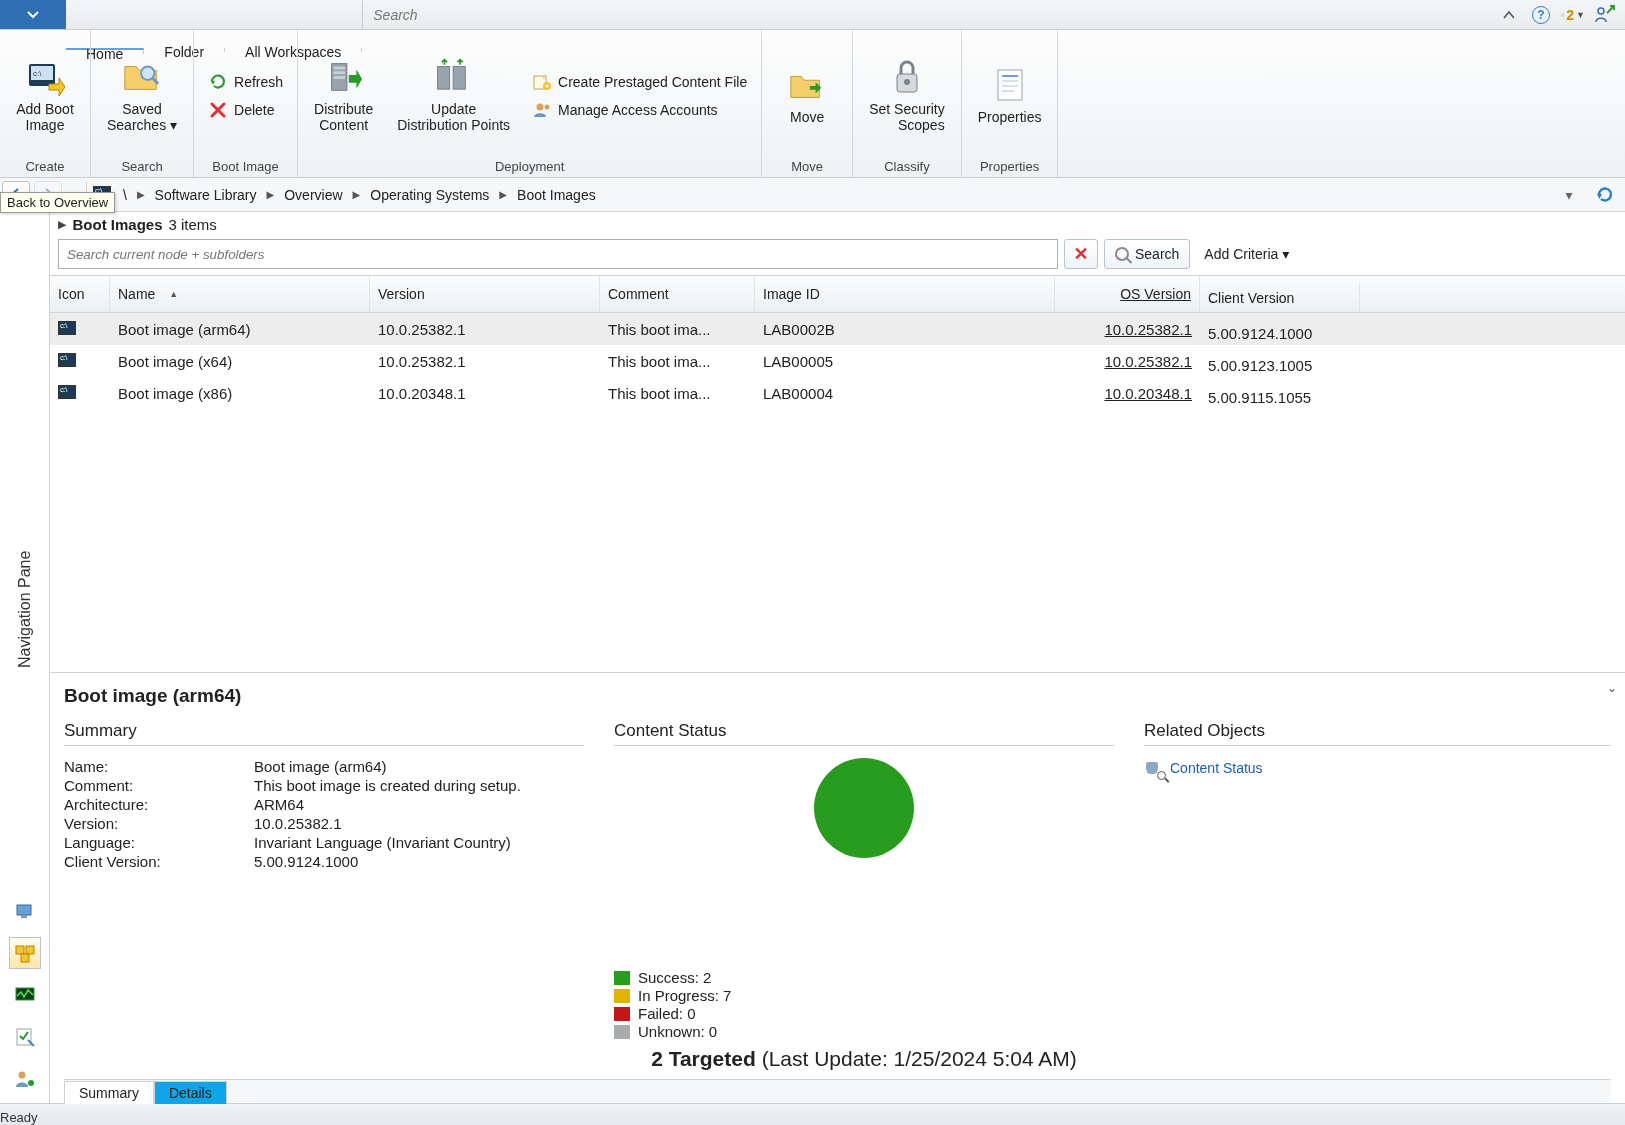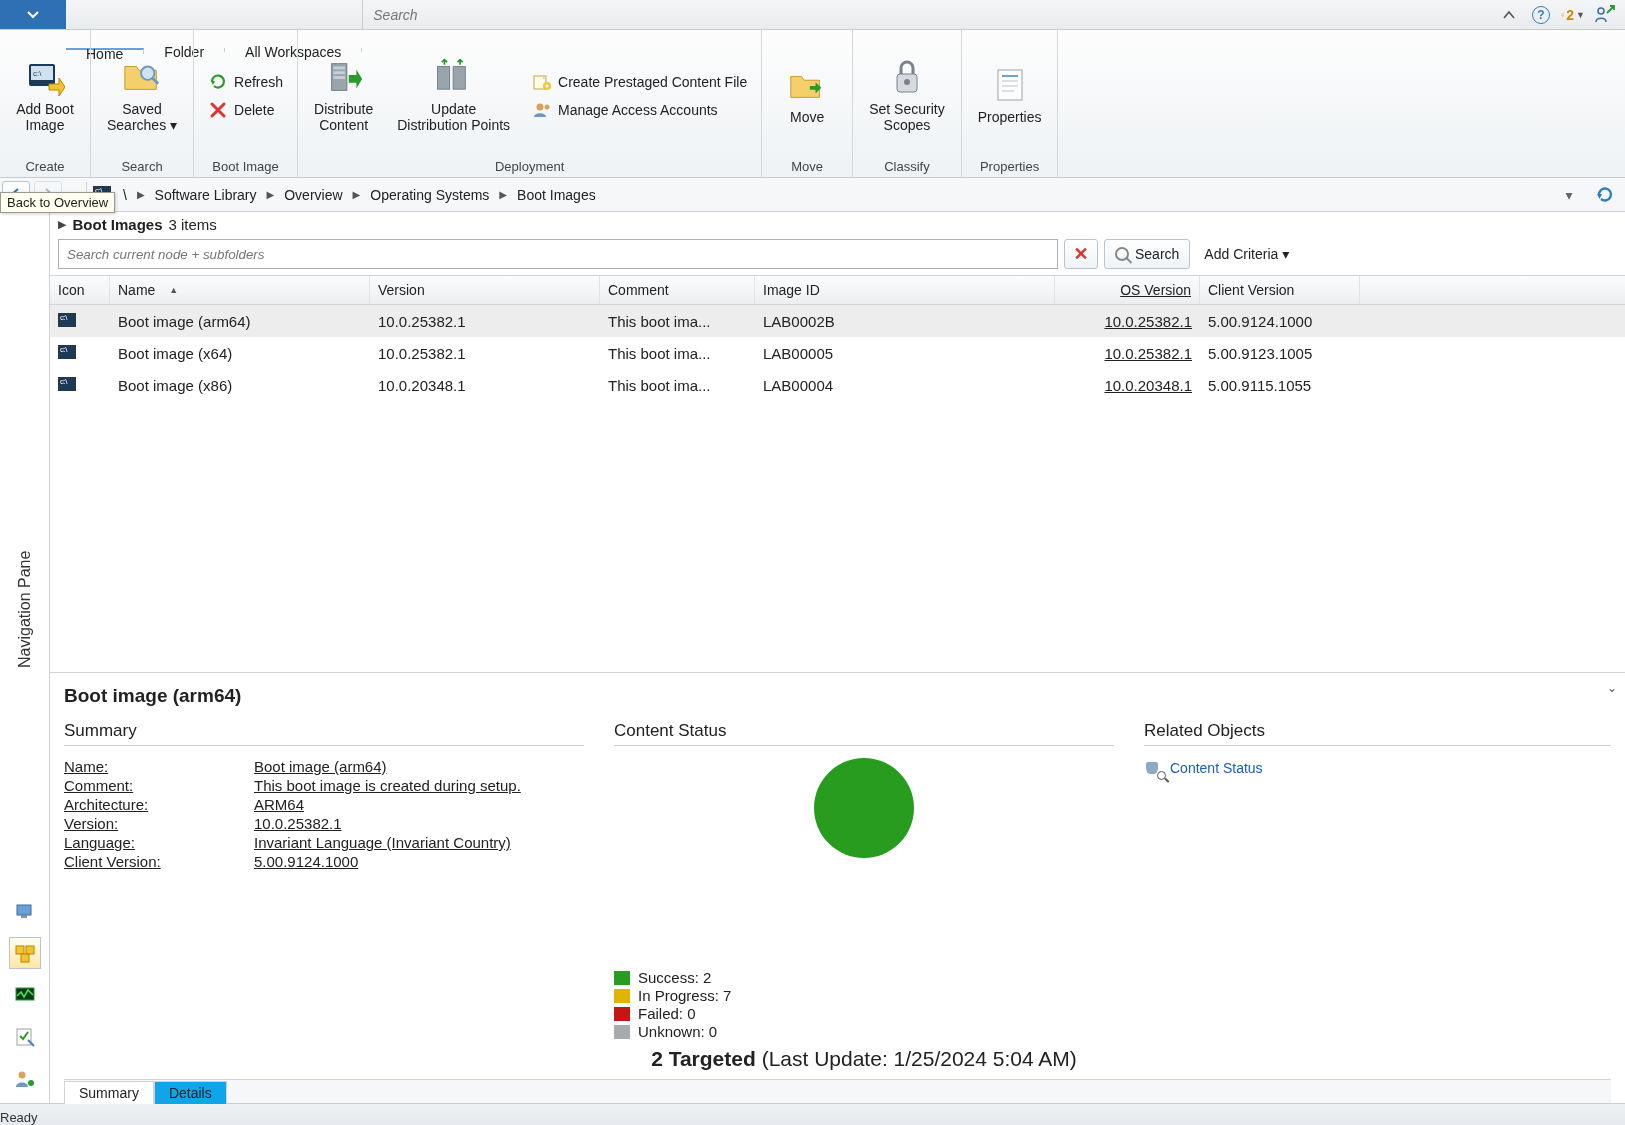--- a/index.html
+++ b/index.html
@@ -59,38 +59,38 @@
 .btn-framed { height:30px; border:1px solid #b8c4d0; border-radius:3px; background:linear-gradient(#fff,#eef3f8); padding:0 10px; display:flex; align-items:center; gap:6px; }
 .btn-clear{height:30px;width:34px;border:1px solid #b8c4d0;border-radius:3px;background:linear-gradient(#fff,#eef3f8);display:flex;align-items:center;justify-content:center;}
 .btn-clear .redx{font-family:Arial;font-weight:bold;font-size:18px;color:#d33;text-shadow:0 1px 0 #fff;}
 .mag-glass{display:inline-block;width:14px;height:14px;border:2px solid #888;border-radius:50%;position:relative;}
 .mag-glass::after{content:'';position:absolute;width:2px;height:7px;background:#888;transform:rotate(-45deg);right:-3px;bottom:-5px;}
 
 
 .grid-head { display:flex; background:linear-gradient(#fbfcfd,#eceff2); border-top:1px solid #d0d4d8; border-bottom:1px solid #d0d4d8; font-size:14px; }
 .gh { padding:6px 8px; border-right:1px solid #e1e4e7; display:flex; align-items:center; gap:6px; }
 .gh.sort::after { content:'▲'; font-size:9px; color:#555; margin-left:8px; }
-.col-icon{width:60px;} .col-name{width:260px;} .col-ver{width:230px;} .col-com{width:155px;} .col-img{width:300px;} .col-os{width:145px;text-align:right;justify-content:flex-end;text-decoration:underline;} .col-cli{width:160px;}
+.col-icon{width:60px;} .col-name{width:260px;} .col-ver{width:230px;} .col-com{width:155px;} .col-img{width:300px;} .col-os{width:145px;text-align:right;justify-content:flex-end;text-decoration:underline;} .col-cli{width:160px;margin-top:8px;}
 .grid-body { flex:1; overflow:auto; }
 .grow { display:flex; align-items:center; height:32px; font-size:15px; }
 .grow.sel { background:#ededed; }
 .gc { padding:0 8px; overflow:hidden; white-space:nowrap; text-overflow:ellipsis; }
 .bimg-icon{width:18px;height:14px;background:#1b3a57;border:1px solid #333;position:relative;display:inline-block;}
 .bimg-icon::after{content:'c:\\';position:absolute;left:1px;top:-1px;font-size:8px;color:#fff;letter-spacing:-0.5px;}
 
 
 .details { border-top:1px solid #cfd3d7; padding:12px 14px 0 14px; position:relative;}
 .details-title { font-size:19px; font-weight:600; margin-bottom:14px; }
 .details-cols { display:flex; gap:30px; }
 .dcol { }
 .dcol h3 { border-bottom:1px solid #ccc; padding-bottom:4px; margin-bottom:12px; font-weight:400; font-size:17px;}
 .dcol.summary{width:520px;}
 .dcol.cstatus{width:500px;}
 .dcol.related{flex:1;}
-.kv { display:flex; margin:2px 0; font-size:15px;text-decoration:underline; }
+.kv { display:flex; margin:2px 0; font-size:15px; }
 .kv .k { width:190px; }
 .kv .v { flex:1; }
 .pie { width:100px; height:100px; border-radius:50%; background:#289c1e; margin:0 auto 10px auto;}
 .legend-row{display:flex;align-items:center;gap:8px;font-size:15px;margin:1px 0;}
 .lg-sw{width:16px;height:14px;}
 .targeted{font-size:21px;text-align:center; margin-top:6px;}
 .targeted .num{font-weight:bold;}
 .link{color:#1a5fb4; display:flex; align-items:center; gap:6px;}
 .db-ico{width:20px;height:20px;position:relative;}
 .db-ico .cyl{position:absolute;left:2px;top:4px;width:12px;height:12px;background:#8fa9c2;border-radius:2px 2px 4px 4px/2px 2px 6px 6px;}
@@ -280,21 +280,21 @@
   <div class="rgroup">
     <div class="rgroup-body">
       <div class="big-btn">
         <span class="ic">
             <svg width="36" height="38" viewBox="0 0 36 38">
               <rect x="8" y="16" width="20" height="18" rx="3" fill="#d5dadf" stroke="#7a828a"></rect>
               <path d="M12 16 L12 10 A6 6 0 0 1 24 10 L24 16" fill="none" stroke="#7a828a" stroke-width="3"></path>
               <circle cx="18" cy="24" r="3" fill="#7a828a"></circle>
             </svg>
           </span>
-        <span class="lbl" style="white-space:pre-line;">Set Security
+        <span class="lbl" style="white-space:pre-line;text-align:right;">Set Security
 Scopes</span>
       </div>
     </div>
     <div class="rgroup-label">Classify</div>
   </div>
 
   <div class="rgroup">
     <div class="rgroup-body">
       <div class="big-btn">
         <span class="ic">

